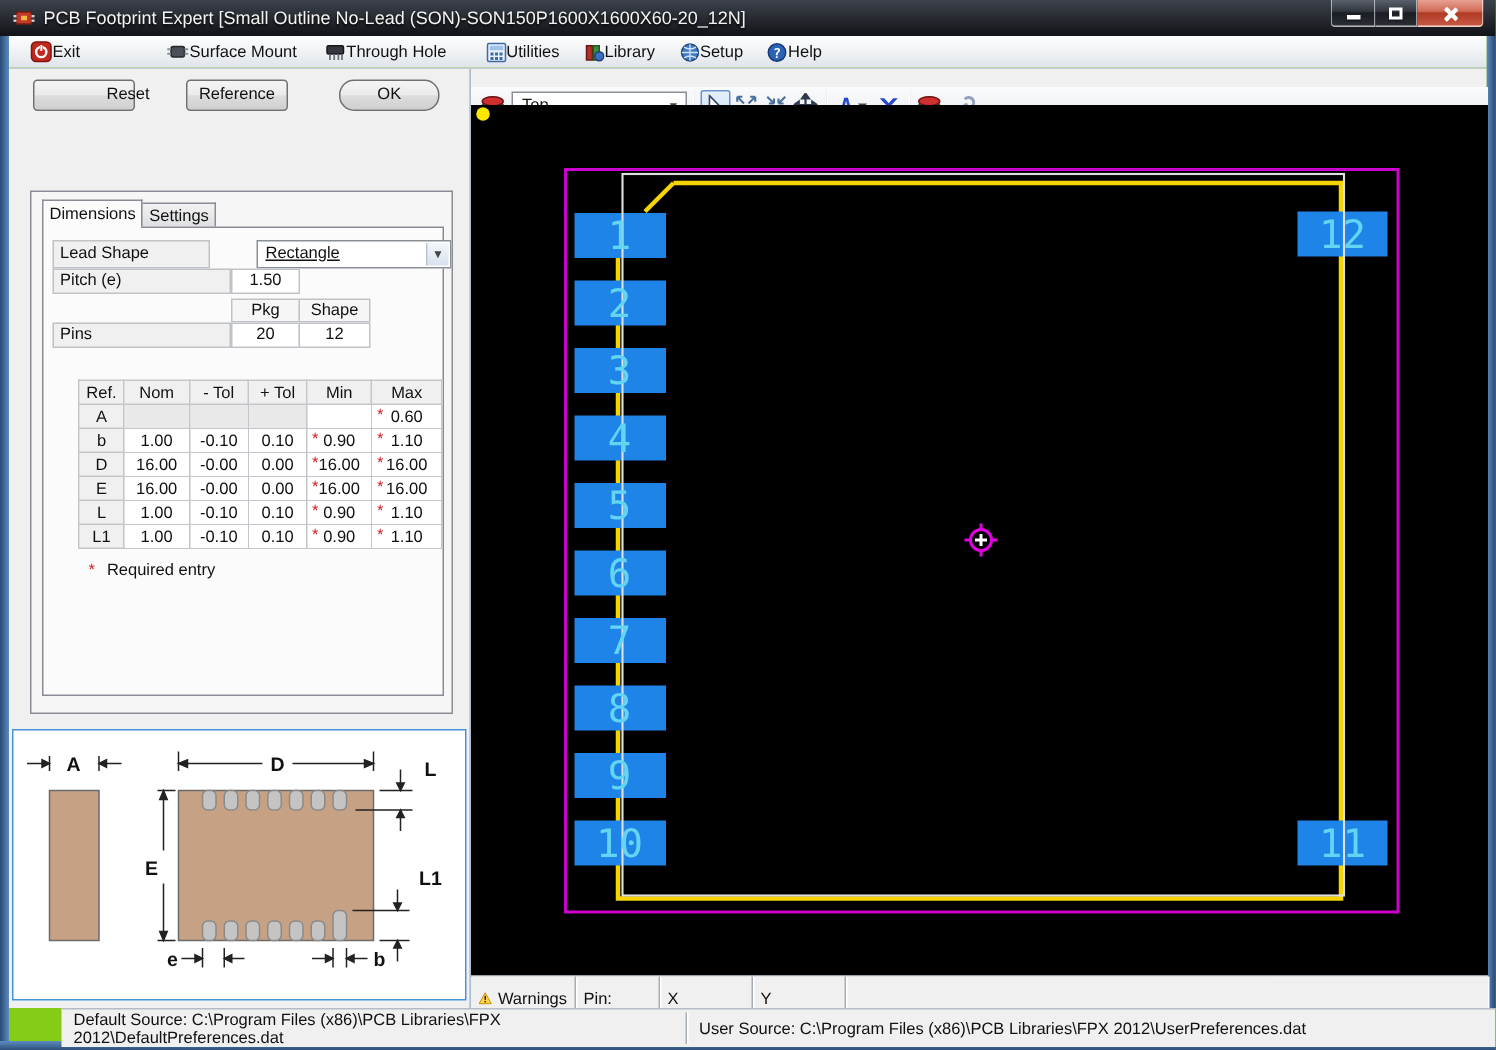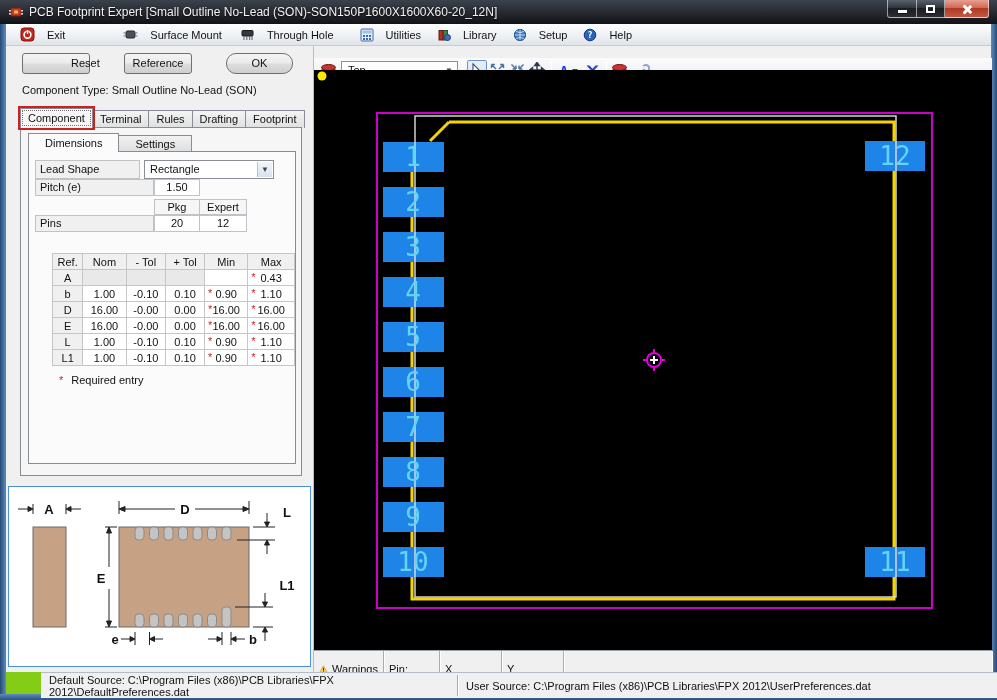--- a/index.html
+++ b/index.html
@@ -26,38 +26,38 @@
   .glyph-close:before { transform:rotate(45deg); } .glyph-close:after { transform:rotate(-45deg); }
 
   .edge { position:absolute; background:linear-gradient(90deg,#5684b8,#39初); }
   .edge-l { left:0; top:24px; width:6px; height:670px; background:linear-gradient(90deg,#274a73,#5d8cc0); }
   .edge-r { left:991px; top:24px; width:6px; height:670px; background:linear-gradient(90deg,#5d8cc0,#274a73); }
   .edge-b { left:0; top:694px; width:997px; height:6px; background:linear-gradient(#5d8cc0,#2d507a); }
 
   
   .menubar { position:absolute; left:6px; top:24px; width:985px; height:22px;
     background:linear-gradient(#fdfdfd,#eef1f4 55%,#dfe4ea); border-bottom:1px solid #c6ccd4; display:flex; align-items:center; }
-  .menu-item { display:flex; align-items:center; gap:12px; height:20px; padding:0 4px; cursor:default; }
+  .menu-item { display:flex; align-items:center; gap:0; height:20px; padding:0 4px; cursor:default; }
   .menu-item span { white-space:nowrap; }
 
   
   .left-panel { position:absolute; left:6px; top:46px; width:307px; height:626px; background:#f0f0f0; }
   .w7btn { position:absolute; height:21px; border:1px solid #707070; border-radius:3px;
     background:linear-gradient(#f4f4f4,#ebebeb 48%,#dddddd 52%,#cfcfcf); text-align:center; line-height:19px; font-size:11px; }
   .comp-type { position:absolute; left:16px; top:84px; font-size:11px; }
 
   .maintabs { position:absolute; left:14px; top:108px; display:flex; align-items:flex-end; height:20px; }
   .tab { height:18px; padding:0 7px; line-height:17px; background:linear-gradient(#f4f4f4,#dfe0e2);
     border:1px solid #898c95; border-bottom:none; margin-right:-1px; font-size:11px; }
   .tab.active { height:20px; background:#f6f6f6; position:relative; z-index:3; line-height:19px;
     box-shadow:0 0 0 2px #cf2020; outline:1px dotted #777; outline-offset:-3px; }
   .tabpage { position:absolute; left:14px; top:127px; width:282px; height:349px; border:1px solid #898c95; background:#f6f6f6; }
 
   .subtabs { position:absolute; left:7px; top:5px; display:flex; align-items:flex-end; }
-  .subtab { height:17px; padding:0 16px; line-height:16px; background:linear-gradient(#f2f2f2,#dcdee0);
+  .subtab { height:17px; padding:0 4px; line-height:16px; background:linear-gradient(#f2f2f2,#dcdee0);
     border:1px solid #898c95; border-bottom:none; margin-right:-1px; font-size:11px; }
   .subtab.active { height:19px; background:#fbfbfb; z-index:2; line-height:18px; }
   .subpage { position:absolute; left:7px; top:23px; width:268px; height:313px; border:1px solid #898c95; background:#fbfbfb; }
 
   .cellbox { position:absolute; border:1px solid #bfc3c8; background:#f0f0f0; font-size:11px; line-height:16px; padding-left:4px; }
   .whitebox { position:absolute; border:1px solid #bfc3c8; background:#fff; font-size:11px; line-height:14px; text-align:center; }
   .combo { position:absolute; border:1px solid #8a8f96; background:#fff; font-size:11px; line-height:16px; padding-left:5px; }
   .combo .arrowzone { position:absolute; right:1px; top:1px; bottom:1px; width:15px;
     background:linear-gradient(#f2f6fa,#d8e2ee); border-left:1px solid #b8c2cc; color:#444; font-size:8px; text-align:center; line-height:15px; }
 
@@ -79,21 +79,21 @@
   .cv-toolbar { position:absolute; left:0; top:12px; width:678px; height:24px;
     background:linear-gradient(#fafbfc,#e8ecf1); display:flex; align-items:center; }
   .tsep { width:1px; height:18px; background:#b9bfc7; border-right:1px solid #fff; margin:0 4px; }
   .toolbtn { width:20px; height:20px; display:flex; align-items:center; justify-content:center; border:1px solid transparent; border-radius:2px; }
   .toolbtn.sel { border-color:#6a94c8; background:linear-gradient(#e6f0fb,#cfe2f6); }
   .combo2 { position:relative; width:117px; height:19px; border:1px solid #8a8f96; background:#fff; font-size:11px; line-height:17px; padding-left:6px; margin-left:4px; }
 
   .canvas-wrap { position:absolute; left:0; top:24px; width:678px; height:580px; background:#000; }
 
   .cv-status { position:absolute; left:0; top:604px; width:678px; height:22px; background:#f0f0f0; border-top:1px solid #9aa0a8; display:flex; align-items:stretch; font-size:11px; }
-  .cv-cell { display:flex; align-items:flex-start; gap:4px; padding:12px 5px; border-right:1px solid #a7adb5; box-shadow:1px 0 0 #fff; }
+  .cv-cell { display:flex; align-items:flex-end; gap:4px; padding:0 5px; border-right:1px solid #a7adb5; box-shadow:1px 0 0 #fff; }
 
   
   .app-status { position:absolute; left:6px; top:672px; width:985px; height:26px; background:#f0f0f0; border-top:1px solid #b6bcc4; display:flex; align-items:center; font-size:11px;margin-left:35px; }
   .st-sep { width:1px; align-self:stretch; margin:2px 0; background:#a7adb5; box-shadow:1px 0 0 #fff; }
   svg text { font-family:"DejaVu Sans Mono", monospace; }
   .dimlbl { font-family:"Liberation Sans", sans-serif; font-weight:bold; font-size:13px; fill:#111; }
 </style>
 </head>
 <body>
 
@@ -192,48 +192,40 @@
         <span>Help</span>
     </div>
   </div>
 
   <div class="left-panel">
 
     <div class="w7btn" style="left:16px; top:7px; width:68px;padding-left:48px;">Reset</div>
     <div class="w7btn" style="left:118px; top:7px; width:68px;">Reference</div>
     <div class="w7btn" style="left:220px; top:7px; width:67px;border-radius:10px;">OK</div>
 
-    <div class="comp-type" style="top:38px">Component Type: Small Outline No-Lead (SON)</div>
-
-    <div class="maintabs" style="position:absolute; left:14px; top:62px;">
-      <div class="tab active">Component</div>
-      <div class="tab">Terminal</div>
-      <div class="tab">Rules</div>
-      <div class="tab">Drafting</div>
-      <div class="tab">Footprint</div>
-    </div>
+
 
     <div class="tabpage" style="top:81px">
       <div class="subtabs">
         <div class="subtab active">Dimensions</div>
         <div class="subtab">Settings</div>
       </div>
       <div class="subpage">
 
         <div class="cellbox" style="left:6px; top:8px; width:105px; height:19px;">Lead Shape</div>
-        <div class="combo" style="left:115px; top:8px; width:130px; height:19px;">
+        <div class="combo" style="left:142px; top:8px; width:130px; height:19px;text-decoration:underline;">
           <span>Rectangle</span>
           <span class="arrowzone">▼</span>
         </div>
 
         <div class="cellbox" style="left:6px; top:27px; width:119px; height:17px; line-height:15px;">Pitch (e)</div>
         <div class="whitebox" style="left:125px; top:27px; width:46px; height:17px; line-height:15px;">1.50</div>
 
         <div class="whitebox" style="left:125px; top:47px; width:46px; height:16px; background:#f6f6f6;">Pkg</div>
-        <div class="whitebox" style="left:170px; top:47px; width:48px; height:16px; background:#f6f6f6;">Expert</div>
+        <div class="whitebox" style="left:170px; top:47px; width:48px; height:16px; background:#f6f6f6;">Shape</div>
 
         <div class="cellbox" style="left:6px; top:63px; width:119px; height:17px; line-height:15px;">Pins</div>
         <div class="whitebox" style="left:125px; top:63px; width:46px; height:17px; line-height:15px;">20</div>
         <div class="whitebox" style="left:170px; top:63px; width:48px; height:17px; line-height:15px;">12</div>
 
         <table class="dims">
           <tbody>
               <tr>
             <th style="width:32px">Ref.</th>
             <th style="width:46px">Nom</th>
@@ -241,21 +233,21 @@
             <th style="width:42px">+ Tol</th>
             <th style="width:46px">Min</th>
             <th style="width:50px">Max</th>
           </tr>
           <tr>
             <td class="refcol">A</td>
             <td class="val dis"></td>
             <td class="val dis"></td>
             <td class="val dis"></td>
             <td class="val"><span class="star"></span><span></span></td>
-            <td class="val"><span class="star">*</span><span>0.43</span></td>
+            <td class="val"><span class="star">*</span><span>0.60</span></td>
           </tr>
           <tr>
             <td class="refcol">b</td>
             <td class="val">1.00</td>
             <td class="val">-0.10</td>
             <td class="val">0.10</td>
             <td class="val"><span class="star">*</span><span>0.90</span></td>
             <td class="val"><span class="star">*</span><span>1.10</span></td>
           </tr>
           <tr>

